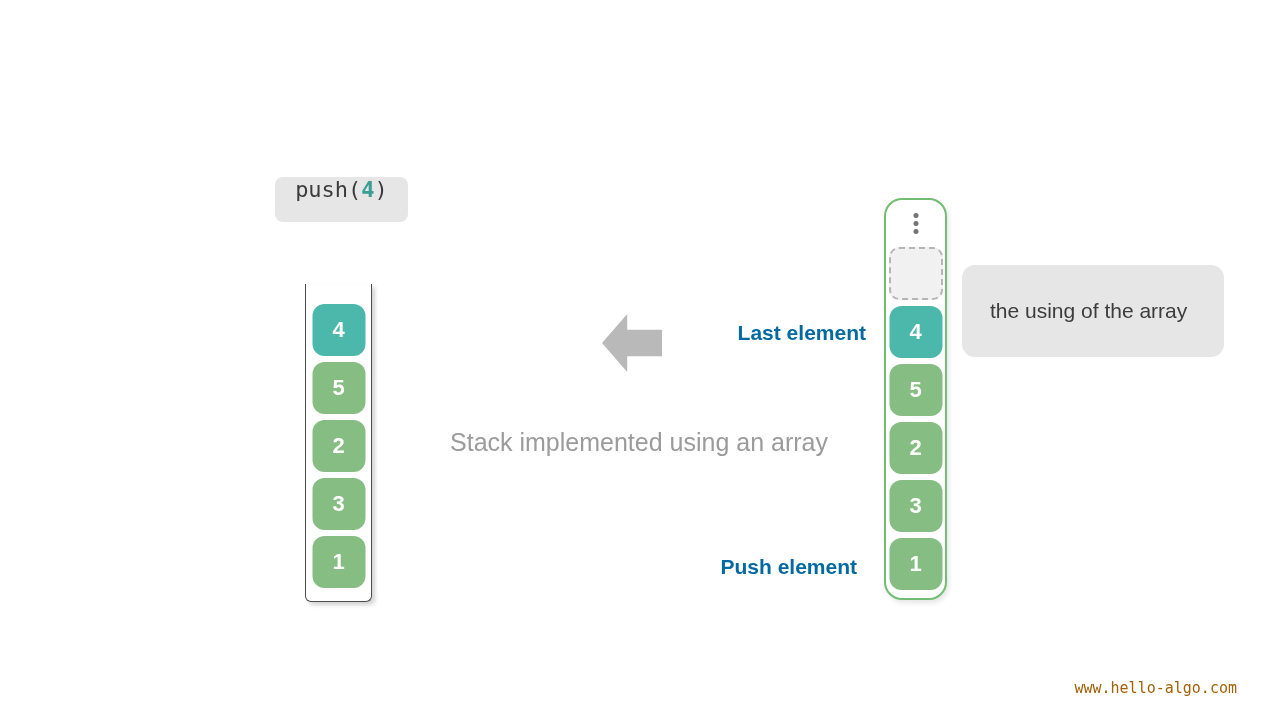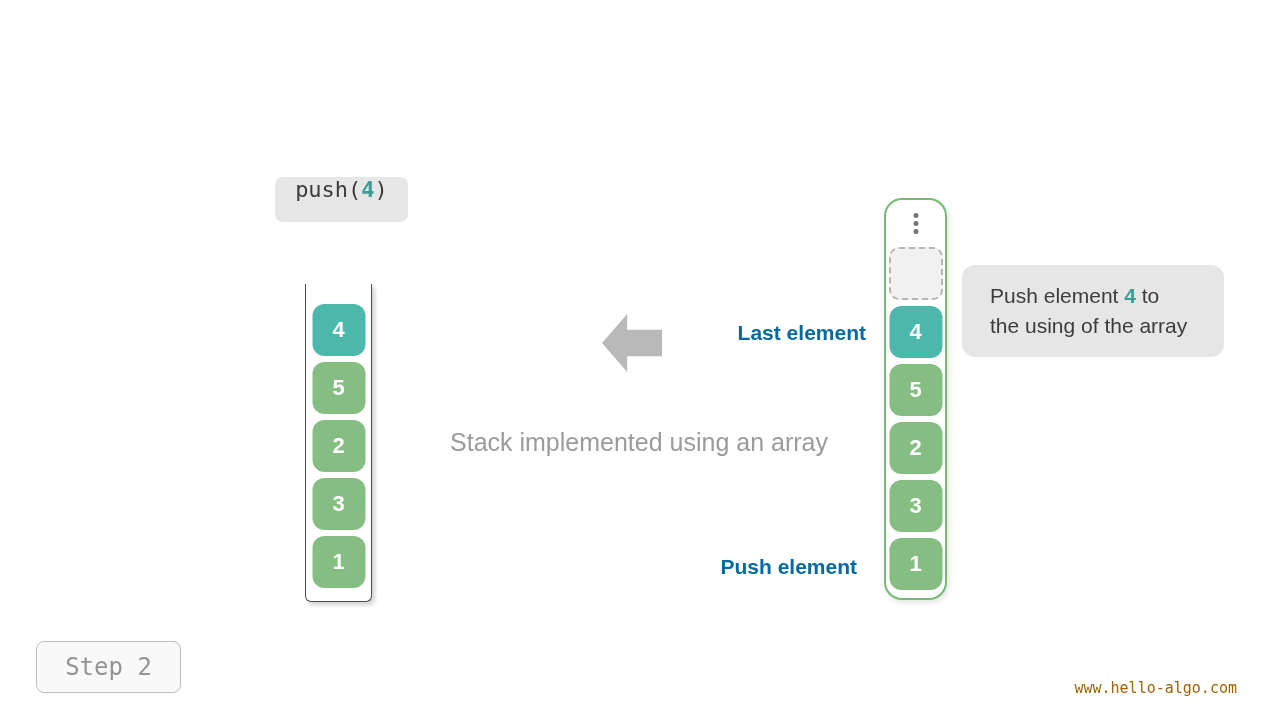--- a/index.html
+++ b/index.html
@@ -182,21 +182,19 @@
       </div>
     <div class="empty-slot"></div>
   <div class="block highlight" style="top: 106px;">4</div>
       <div class="block" style="top: 164px;">5</div>
       <div class="block" style="top: 222px;">2</div>
       <div class="block" style="top: 280px;">3</div>
       <div class="block" style="top: 338px;">1</div>
     </div>
 
   <div class="tooltip">
-    <div><span>Push element </span><span class="teal-text">4</span><span> to</span></div>
     <div>the using of the array</div>
   </div>
 
-  <div class="step-badge">Step 2</div>
 
   <div class="watermark">www.hello-algo.com</div>
 
 </div>
 
 </body></html>

